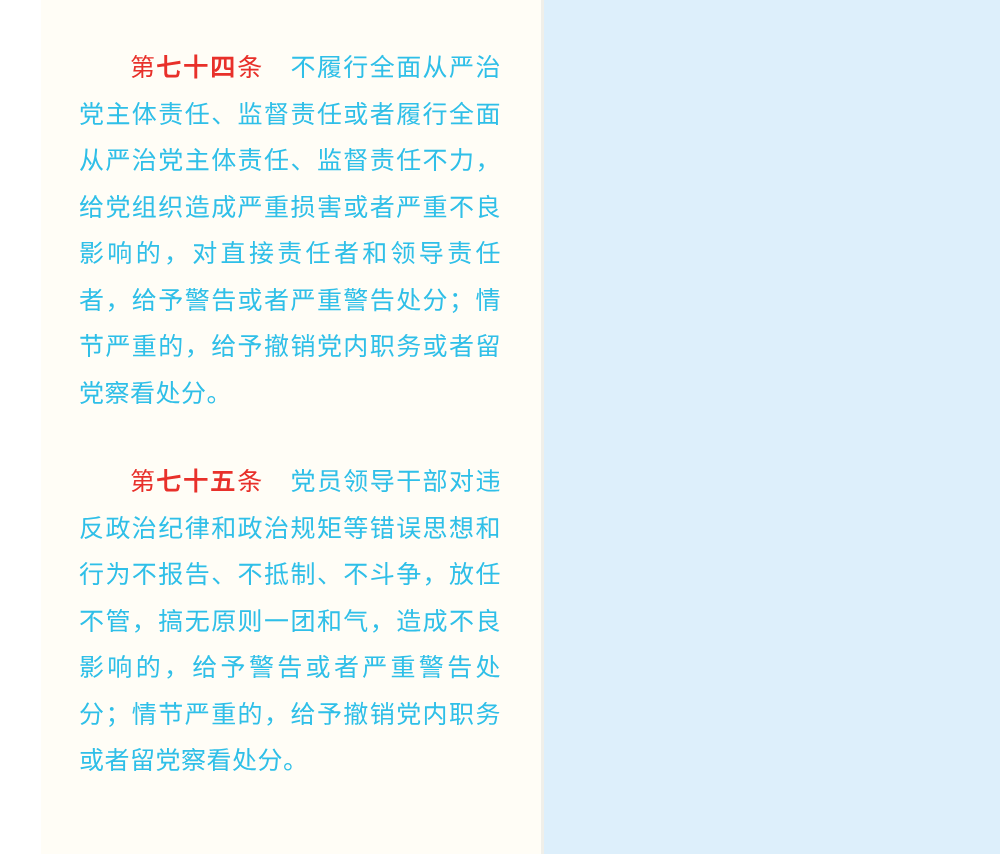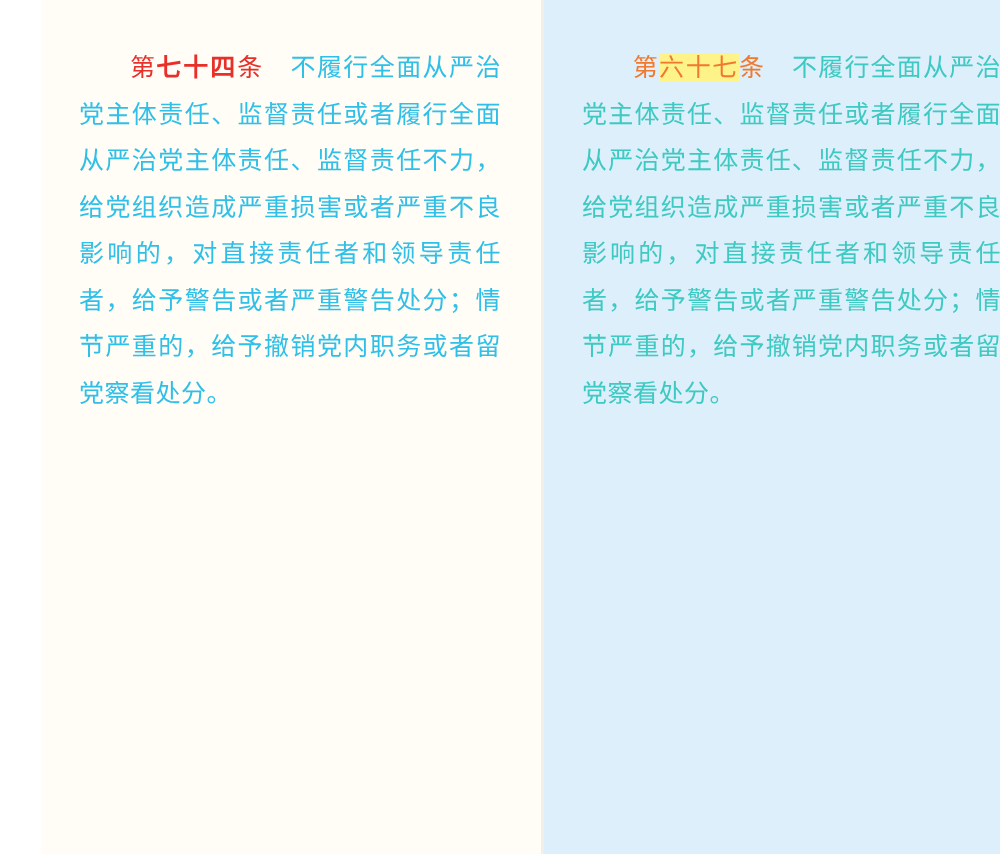--- a/index.html
+++ b/index.html
@@ -84,25 +84,25 @@
 <body>
 
 <div class="page">
 
   <div class="column left">
 
     <div class="article">
       <p class="para"><span class="indent"></span><span class="art-label"><span>第</span><span class="art-num">七十四</span><span>条</span></span><span class="gap"></span><span>不履行全面从严治党主体责任、监督责任或者履行全面从严治党主体责任、监督责任不力，给党组织造成严重损害或者严重不良影响的，对直接责任者和领导责任者，给予警告或者严重警告处分；情节严重的，给予撤销党内职务或者留党察看处分。</span></p>
     </div>
 
+    <div class="article">
+      <p class="para"><span class="indent"></span><span class="art-label"><span>第</span><span class="art-num">七十五</span><span>条</span></span><span class="gap"></span><span>党员领导干部对违反政治纪律和政治规矩等错误思想和行为不报告、不抵制、不斗争，放任不管，搞无原则一团和气，造成不良影响的，给予警告或者严重警告处分；情节严重的，给予撤销党内职务或者留党察看处分。</span></p>
+    </div>
 
   </div>
 
   <div class="column right">
 
-    <div class="article">
-      <p class="para"><span class="indent"></span><span class="art-label"><span>第</span><span class="art-num">六十七</span><span>条</span></span><span class="gap"></span><span>不履行全面从严治党主体责任、监督责任或者履行全面从严治党主体责任、监督责任不力，给党组织造成严重损害或者严重不良影响的，对直接责任者和领导责任者，给予警告或者严重警告处分；情节严重的，给予撤销党内职务或者留党察看处分。</span></p>
-    </div>
 
 
   </div>
 
 </div>
 
 </body></html>

